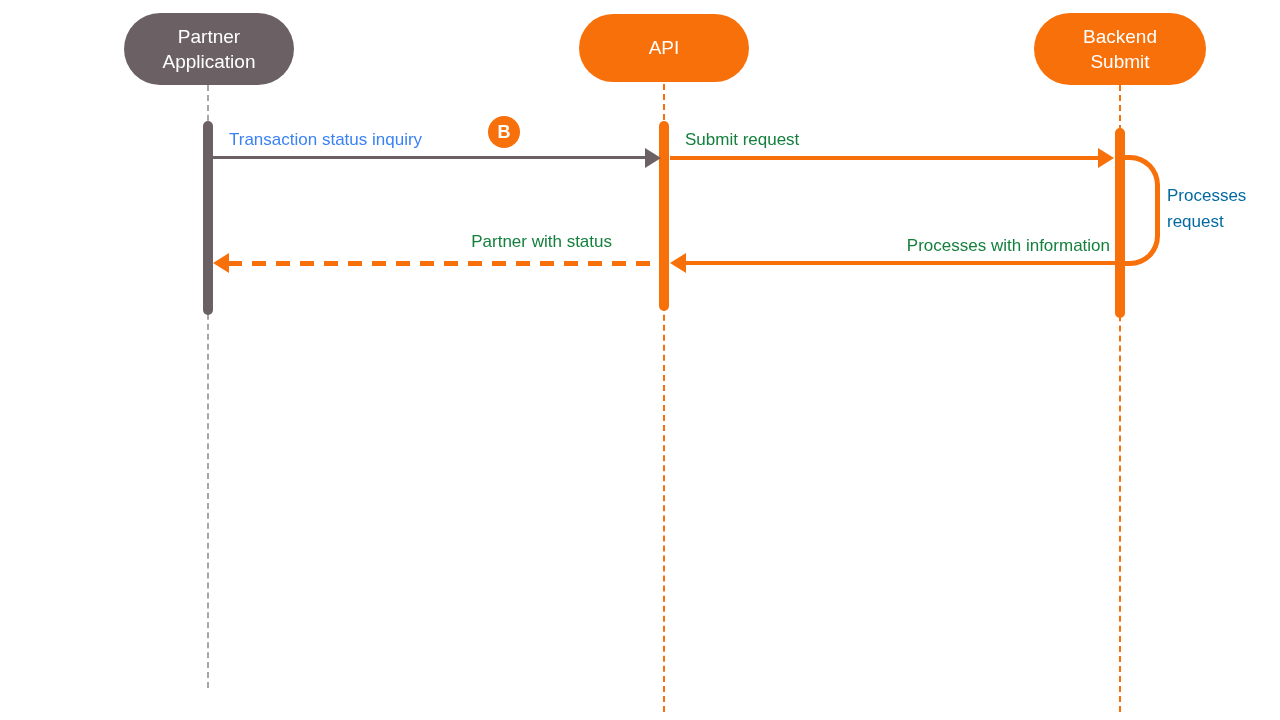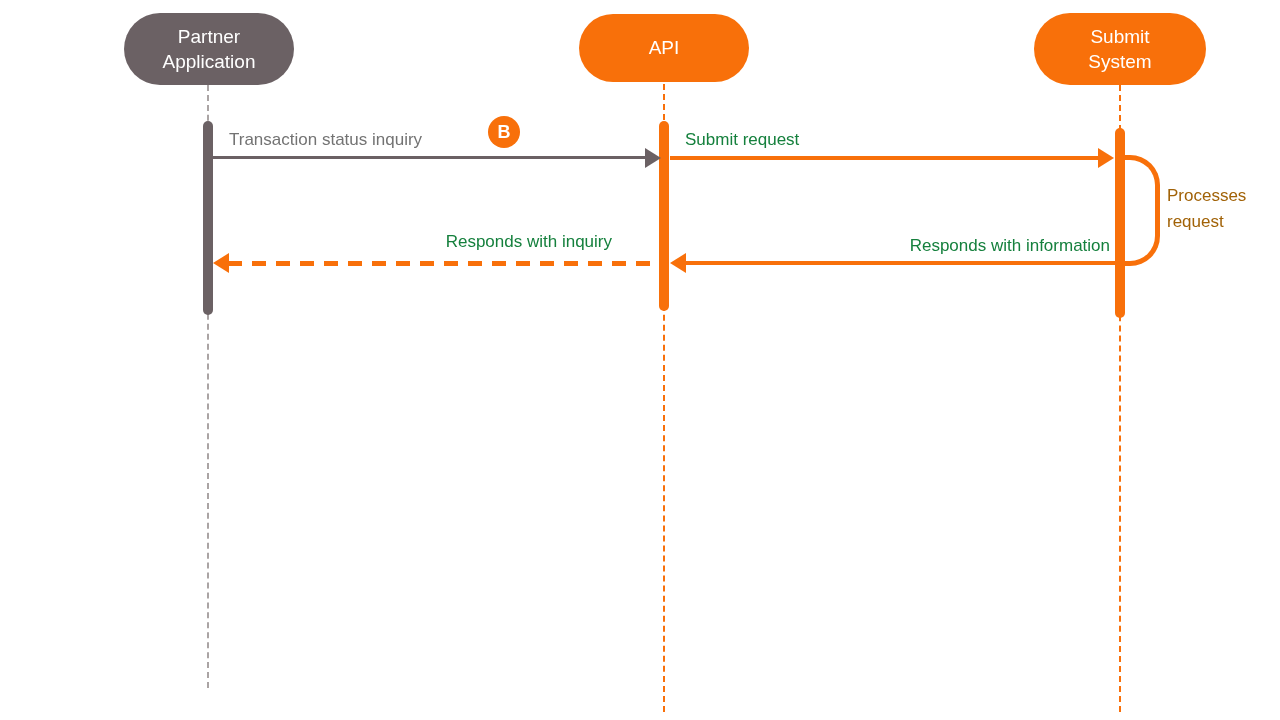--- a/index.html
+++ b/index.html
@@ -70,21 +70,21 @@
   .msg2-head { left: 1074px; top: 148px; border-left: 16px solid #f8700a; }
   .msg3-head { left: 646px;  top: 253px; border-right: 16px solid #f8700a; }
   .msg4-head { left: 189px;  top: 253px; border-right: 16px solid #f8700a; }
 
   
   .lbl {
     position: absolute;
     font-size: 17px;
     white-space: nowrap;
   }
-  .lbl-gray   { color: #737373; }
+  .lbl-gray   { color: #3b82f6; }
   .lbl-orange { color: #15803d; }
   .lbl-msg1 { left: 205px; top: 130px; }
   .lbl-msg2 { left: 661px; top: 130px; }
   .lbl-msg3 { right: 194px; top: 236px; }
   .lbl-msg4 { right: 692px; top: 232px; }
 
   
   .badge {
     position: absolute;
     left: 464px; top: 116px;
@@ -107,60 +107,60 @@
     border: 5px solid #f8700a;
     border-left: none;
     border-radius: 0 30px 30px 0;
   }
   .lbl-loop {
     position: absolute;
     left: 1143px; top: 183px;
     width: 110px;
     font-size: 17px;
     line-height: 1.5;
-    color: #a16207;
+    color: #0369a1;
     white-space: normal;
   }
 </style>
 </head>
 <body>
 
 <div class="stage">
 
   <div class="lifeline ll-partner"></div>
   <div class="lifeline ll-api"></div>
   <div class="lifeline ll-backend"></div>
 
   <div class="node node-partner">
     <span>Partner Application</span>
   </div>
   <div class="node node-api">
     <span>API</span>
   </div>
   <div class="node node-backend">
-    <span>Submit System</span>
+    <span>Backend Submit</span>
   </div>
 
   <div class="bar bar-partner"></div>
   <div class="bar bar-api"></div>
   <div class="bar bar-backend"></div>
 
   <div class="lbl lbl-gray lbl-msg1">Transaction status inquiry</div>
   <div class="badge">B</div>
   <div class="line msg1-line"></div>
   <div class="head head-right msg1-head"></div>
 
   <div class="lbl lbl-orange lbl-msg2">Submit request</div>
   <div class="line msg2-line"></div>
   <div class="head head-right msg2-head"></div>
 
   <div class="self-loop"></div>
   <div class="lbl-loop">Processes request</div>
 
-  <div class="lbl lbl-orange lbl-msg3">Responds with information</div>
+  <div class="lbl lbl-orange lbl-msg3">Processes with information</div>
   <div class="line msg3-line"></div>
   <div class="head head-left msg3-head"></div>
 
-  <div class="lbl lbl-orange lbl-msg4">Responds with inquiry</div>
+  <div class="lbl lbl-orange lbl-msg4">Partner with status</div>
   <div class="line msg4-line"></div>
   <div class="head head-left msg4-head"></div>
 
 </div>
 
 </body></html>

